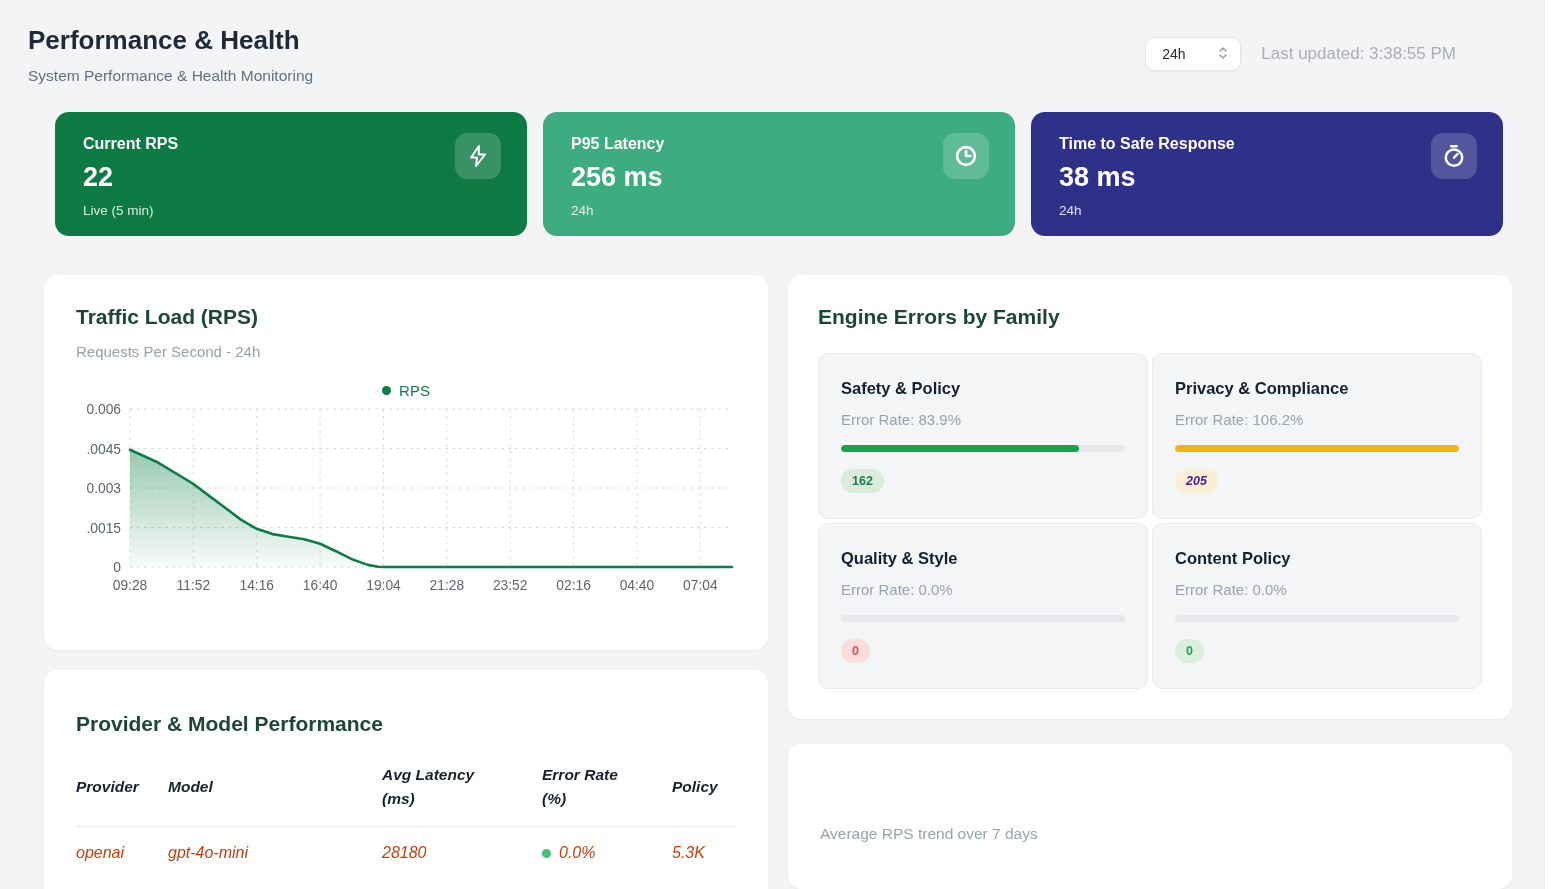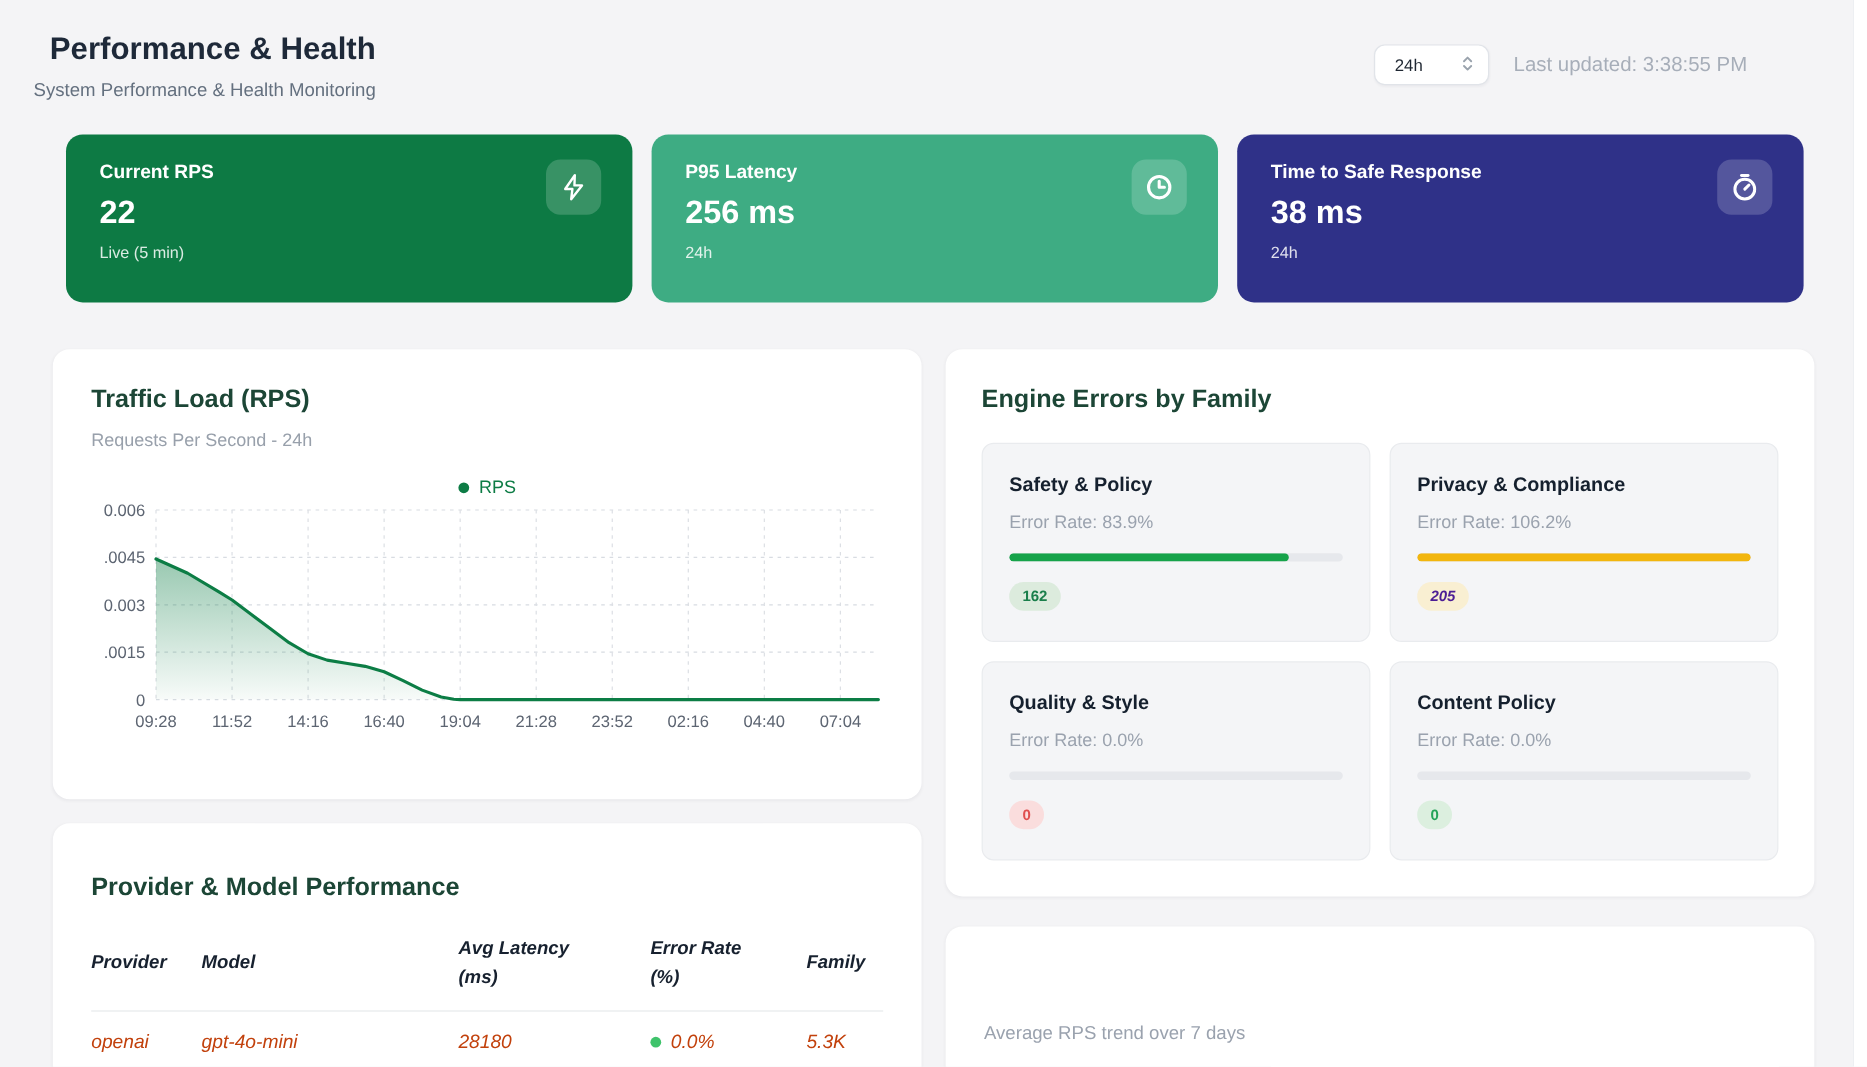--- a/index.html
+++ b/index.html
@@ -6,34 +6,34 @@
   body{
     width:1556px;height:889px;overflow:hidden;position:relative;
     background:#f4f4f6;
     font-family:"Liberation Sans","DejaVu Sans",sans-serif;
     -webkit-font-smoothing:antialiased;
   }
   .scroll-strip{position:absolute;top:0;right:0;width:11px;height:889px;background:#ffffff;border-left:1px solid #edeff2;}
 
   
   .header{display:flex;justify-content:space-between;align-items:flex-start;padding:25px 100px 0 28px;}
-  .page-title{font-size:26px;font-weight:bold;color:#1e2939;margin:0;text-align:right;}
+  .page-title{font-size:26px;font-weight:bold;color:#1e2939;margin:0;}
   .page-subtitle{font-size:15.5px;color:#64707f;margin-top:11px;}
   .header-right{display:flex;align-items:center;gap:20px;margin-top:12px;}
   .select-box{
     width:96px;height:34px;box-sizing:border-box;background:#fff;
     border:1px solid #e1e4e9;border-radius:9px;display:flex;align-items:center;
     justify-content:space-between;padding:0 11px 0 16px;font-size:14px;color:#1f2732;
     box-shadow:0 1px 2px rgba(15,23,42,.04);cursor:pointer;
   }
   .last-updated{font-size:17px;color:#a7aeb9;}
 
   
   .kpi-row{display:flex;gap:16px;margin:27px 53px 0 55px;}
-  .kpi{flex:1;height:140px;border-radius:14px;color:#fff;position:relative;padding:23px 28px;box-sizing:border-box;}
+  .kpi{flex:1;height:124px;border-radius:14px;color:#fff;position:relative;padding:23px 28px;box-sizing:border-box;}
   .kpi-label{font-size:16px;font-weight:bold;}
   .kpi-value{font-size:27px;font-weight:bold;margin-top:9px;}
   .kpi-caption{font-size:13.5px;color:rgba(255,255,255,.85);margin-top:10px;}
   .kpi-icon{position:absolute;top:21px;right:26px;width:46px;height:46px;border-radius:12px;
     background:rgba(255,255,255,.18);display:flex;align-items:center;justify-content:center;}
 
   
   .main{display:flex;gap:20px;margin:39px 44px 0 44px;align-items:flex-start;}
   .col{width:724px;display:flex;flex-direction:column;}
   .panel{background:#fff;border-radius:14px;box-shadow:0 1px 3px rgba(15,23,42,.05);box-sizing:border-box;}
@@ -42,21 +42,21 @@
 
   
   .traffic-panel{height:375px;padding:30px 32px;}
   .legend-row{display:flex;justify-content:center;align-items:center;gap:8px;margin-top:22px;}
   .legend-dot{width:9px;height:9px;border-radius:50%;background:#0d7c45;}
   .legend-label{font-size:15px;color:#0d7c45;}
   .chart-wrap{margin-top:2px;}
 
   
   .engine-panel{padding:30px;}
-  .family-grid{display:grid;grid-template-columns:1fr 1fr;gap:16px;margin-top:24px;}
+  .family-grid{display:grid;grid-template-columns:1fr 1fr;gap:4px;margin-top:24px;}
   .family{background:#f4f5f7;border:1px solid #e9ebee;border-radius:10px;padding:25px 22px;box-sizing:border-box;}
   .family-name{font-size:16.5px;font-weight:bold;color:#15202e;}
   .family-rate{font-size:15px;color:#9aa2ae;margin-top:13px;}
   .bar-track{height:7px;border-radius:4px;background:#e6e8ec;margin-top:17px;overflow:hidden;}
   .bar-fill{height:7px;border-radius:4px;}
   .count-badge{display:inline-block;margin-top:17px;padding:5px 11px;border-radius:999px;font-size:12.5px;font-weight:bold;}
 
   
   .provider-panel{margin-top:20px;padding:42px 32px 32px;min-height:240px;}
   .t-head,.t-row{display:grid;grid-template-columns:90px 212px 158px 128px 1fr;column-gap:2px;font-style:italic;}
@@ -180,21 +180,21 @@
           </svg></div>
     </div>
 
     <div class="panel provider-panel">
       <div class="section-title">Provider &amp; Model Performance</div>
       <div class="t-head">
         <div>Provider</div>
         <div>Model</div>
         <div class="wrap">Avg Latency (ms)</div>
         <div class="wrap2">Error Rate (%)</div>
-        <div>Family</div>
+        <div>Policy</div>
       </div>
       <div class="t-row">
         <div>openai</div>
         <div>gpt-4o-mini</div>
         <div>28180</div>
         <div><span class="err-dot"></span><span>0.0%</span></div>
         <div>5.3K</div>
       </div>
     </div>
   </div>

